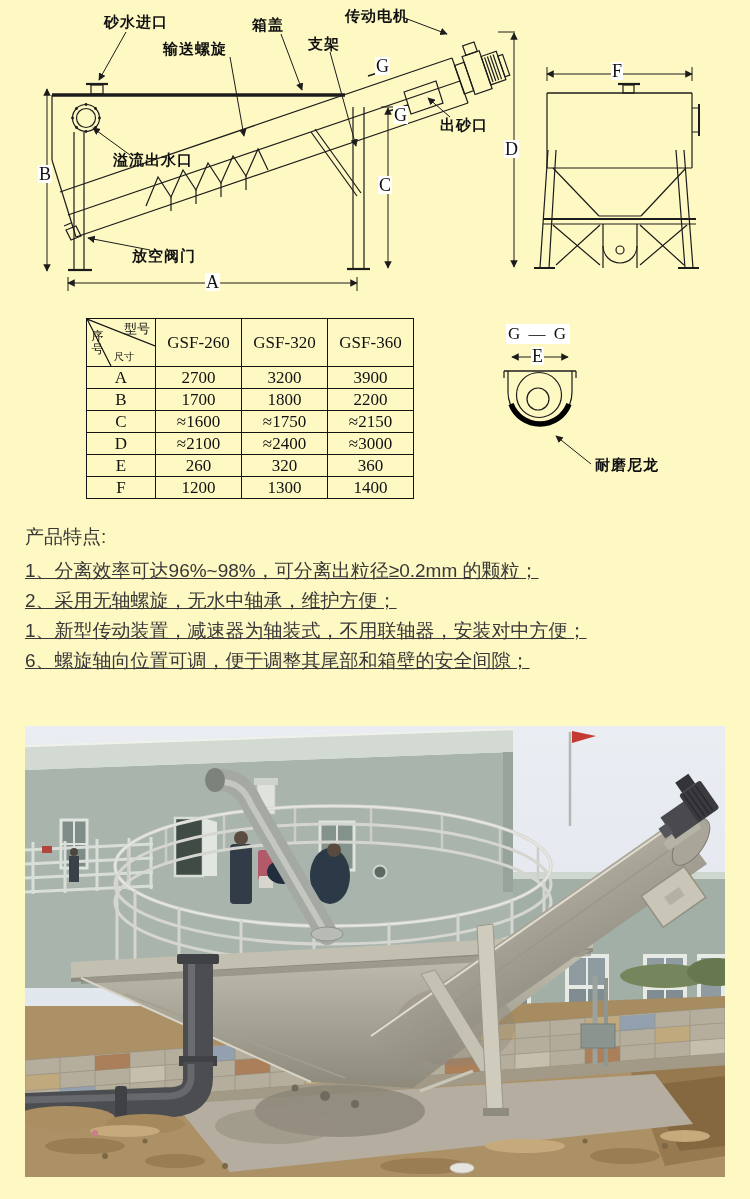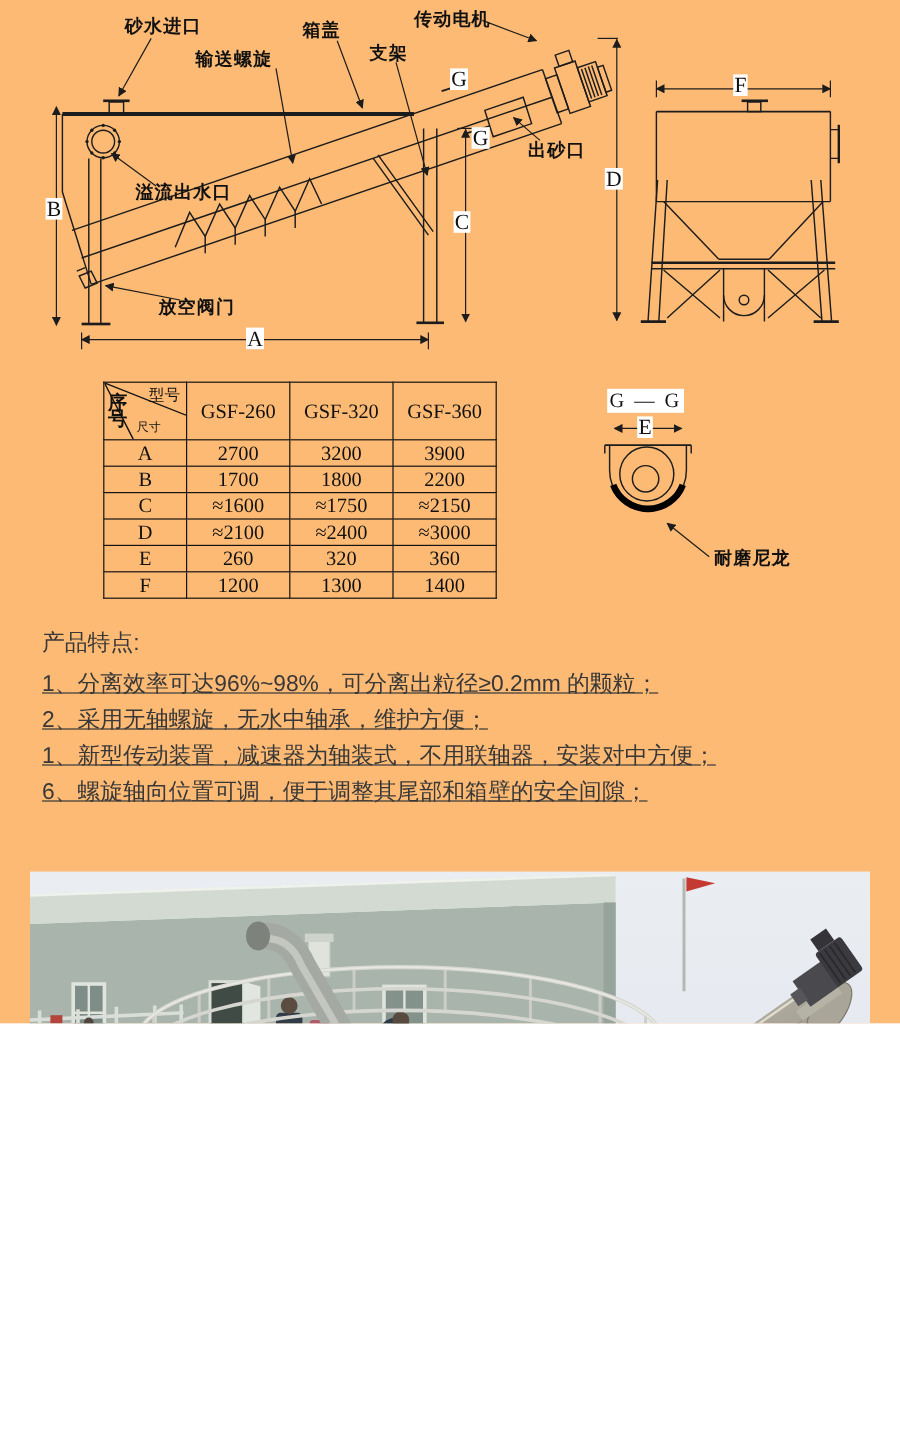--- a/index.html
+++ b/index.html
@@ -1,16 +1,16 @@
 <!DOCTYPE html>
 <html><head>
 <meta charset="utf-8">
 <style>
   html,body{margin:0;padding:0;background:#fff;}
-  .page{position:relative;width:750px;height:853px;background:#fdba74;overflow:hidden;
+  .page{position:relative;width:750px;height:1199px;background:#fef9c3;overflow:hidden;
         font-family:"Liberation Sans",sans-serif;}
   svg{display:block;}
   .abs{position:absolute;}
   
   .dlabel{position:absolute;font:700 15px "Liberation Serif",serif;color:#111;
           white-space:nowrap;letter-spacing:1px;}
   .dletter{position:absolute;font:400 18px "Liberation Serif",serif;color:#111;
            background:#fff;padding:0 1px;line-height:18px;}
   .ggtitle{position:absolute;font:400 17px "Liberation Serif",serif;color:#111;
            background:#fff;padding:0 2px;letter-spacing:2px;}
@@ -20,24 +20,24 @@
   .spec td,.spec th{border:1.6px solid #141414;text-align:center;vertical-align:middle;
         padding:0;font-weight:400;}
   .spec thead th{height:47px;font-size:17px;}
   .spec tbody td{height:21px;font-size:17px;}
   .col-corner{width:68px;}
   .col-m{width:85px;}
   .corner-cell{position:relative;width:68px;height:47px;}
   .corner-cell svg{position:absolute;left:0;top:0;}
   .c-model{position:absolute;right:5px;top:3px;font-size:13px;line-height:14px;}
   .c-size{position:absolute;left:27px;bottom:2px;font-size:10px;line-height:14px;}
-  .c-serial{position:absolute;left:3px;top:11px;width:15px;font-size:16px;line-height:13px;
-            word-break:break-all;text-align:center;font-weight:bold;}
+  .c-serial{position:absolute;left:3px;top:11px;width:15px;font-size:12px;line-height:13px;
+            word-break:break-all;text-align:center;}
   
-  .features{position:absolute;left:25px;top:524px;width:700px;color:#383838;margin-left:10px;}
+  .features{position:absolute;left:25px;top:524px;width:700px;color:#383838;}
   .features-title{font-size:19px;line-height:26px;margin-bottom:6px;}
   .feature-list{list-style:none;margin:0;padding:0;font-size:19px;text-decoration:underline;}
   .feature-list li{line-height:30px;white-space:nowrap;}
   
   .photo{position:absolute;left:25px;top:726px;width:700px;height:451px;overflow:hidden;}
 </style>
 </head>
 <body>
 
 <div class="page">

